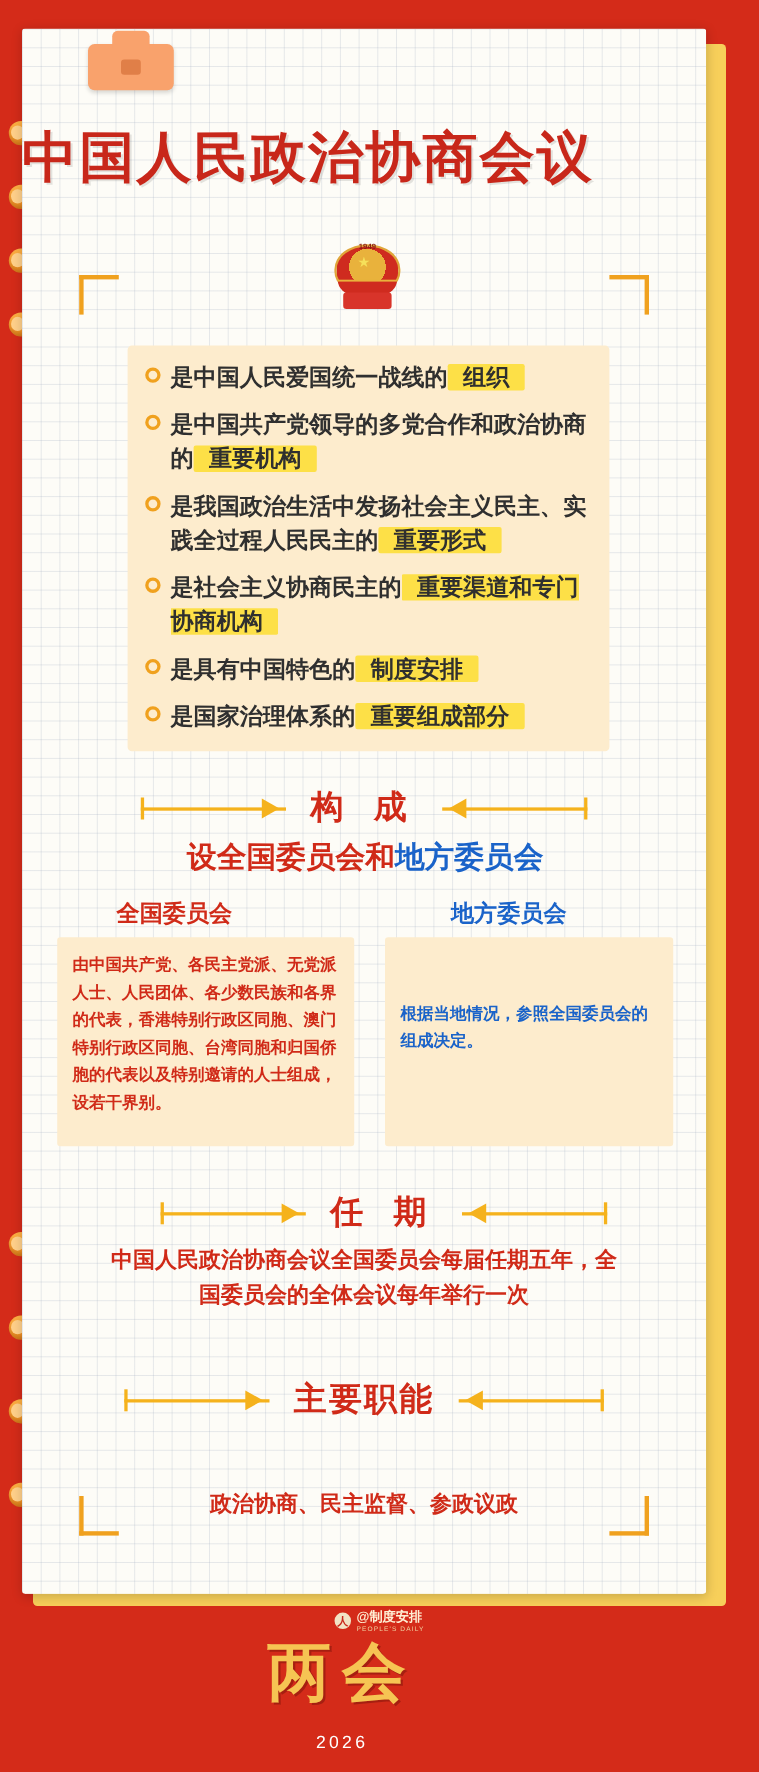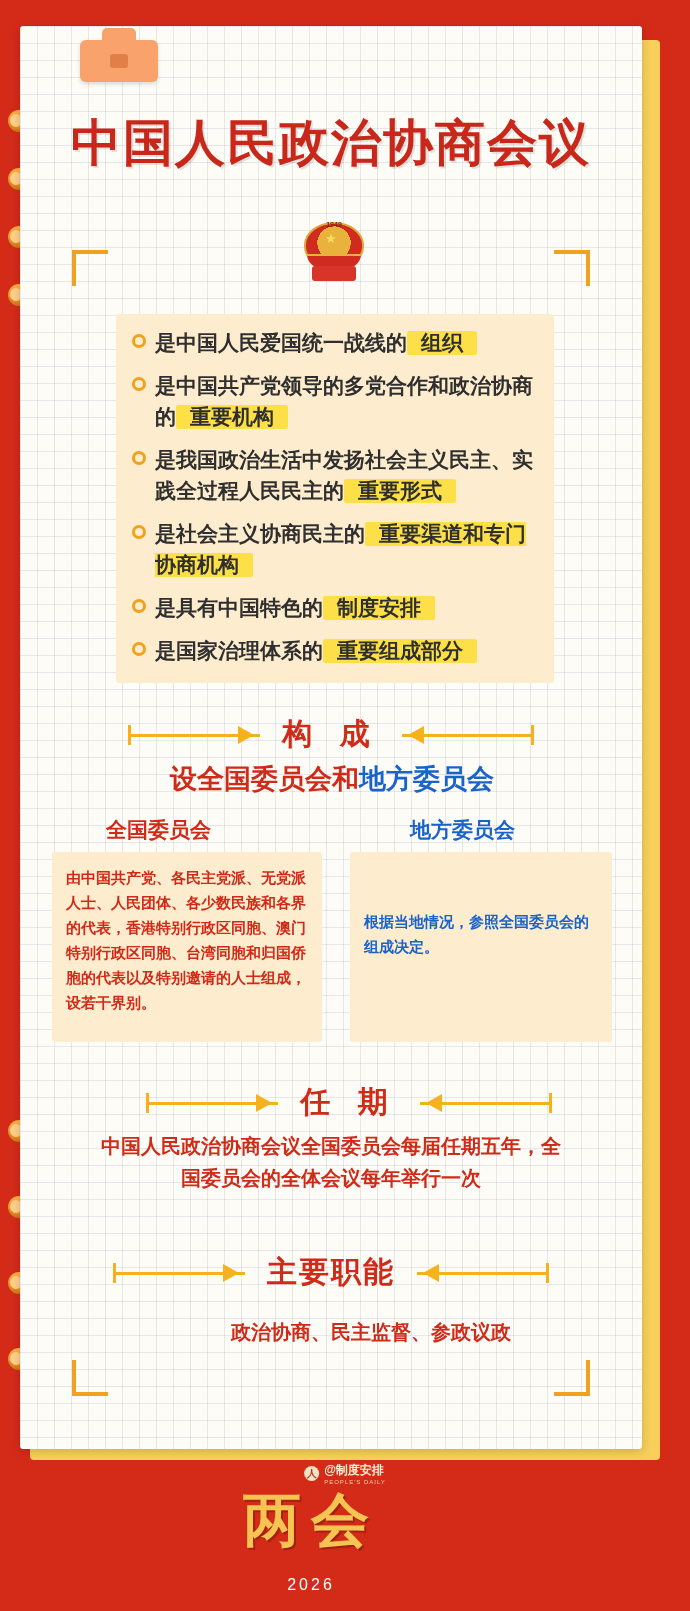--- a/index.html
+++ b/index.html
@@ -52,21 +52,21 @@
     content:"";position:absolute;left:22px;top:-12px;width:34px;height:16px;
     background:#f9a26c;border-radius:5px 5px 0 0;
   }
   .clip:after{
     content:"";position:absolute;left:30px;top:14px;width:18px;height:14px;
     background:#e07f48;border-radius:3px;
   }
 
   .title{
     position:absolute;left:0;top:84px;width:622px;
-    text-align:center;
+    text-align:left;
     font-family:"Liberation Serif", serif;
     font-weight:bold;
     font-size:50px;
     letter-spacing:2px;
     color:#c8271a;
     text-shadow:2px 2px 0 rgba(0,0,0,.10);
   }
   
   .emblem{
     position:absolute;left:281px;top:196px;width:66px;height:62px;
@@ -300,21 +300,21 @@
 
   <div class="sec" style="top:1226px;">
     <span class="rule left">
       <i class="line"></i><i class="cap"></i><i class="tri"></i>
     </span>
     <span class="label" style="letter-spacing:2px;">主要职能</span>
     <span class="rule right">
       <i class="line"></i><i class="cap"></i><i class="tri"></i>
     </span>
   </div>
-  <div class="para" style="top:1290px;margin-left:40px;">政治协商、民主监督、参政议政</div>
+  <div class="para" style="top:1326px;">政治协商、民主监督、参政议政</div>
 
   <div class="corner" style="left:52px;top:1334px;">
     <i class="h" style="left:0;bottom:0;"></i>
       <i class="v" style="left:0;bottom:0;"></i>
   </div>
   <div class="corner" style="left:534px;top:1334px;">
     <i class="h" style="right:0;bottom:0;"></i>
       <i class="v" style="right:0;bottom:0;"></i>
   </div>
 

